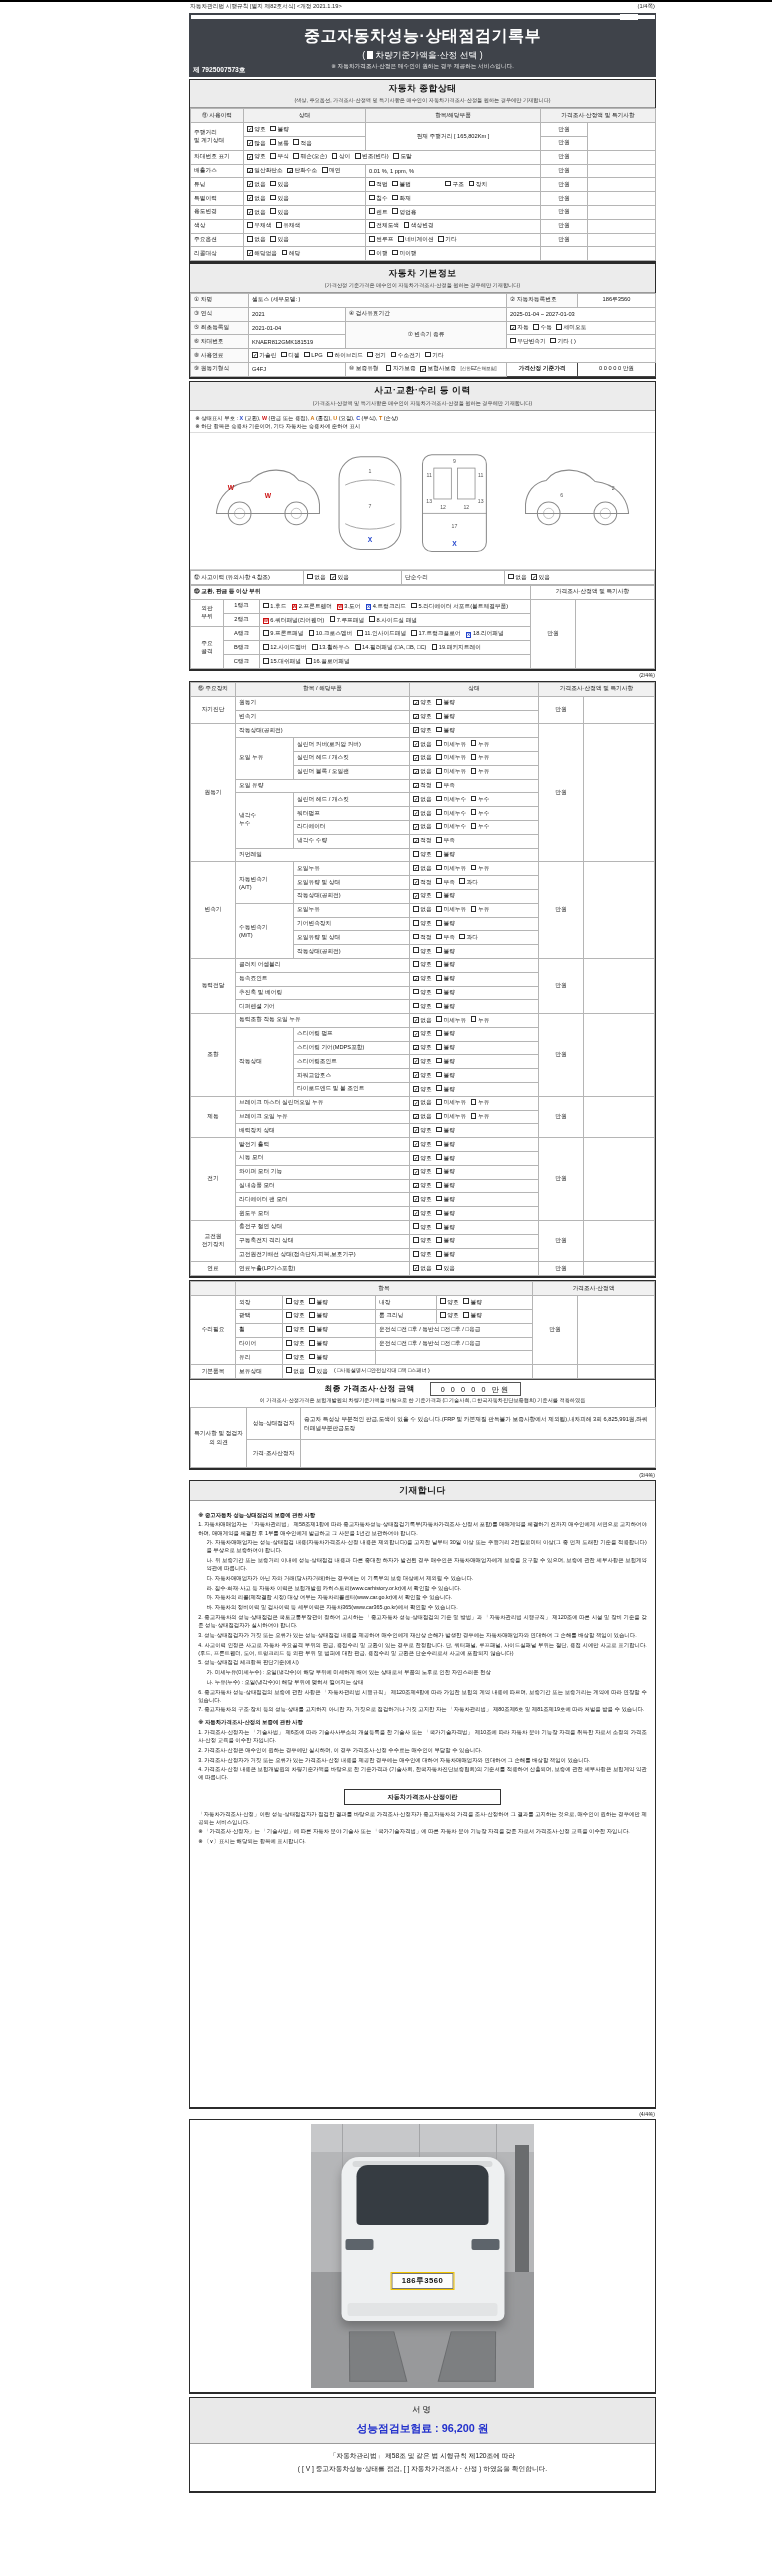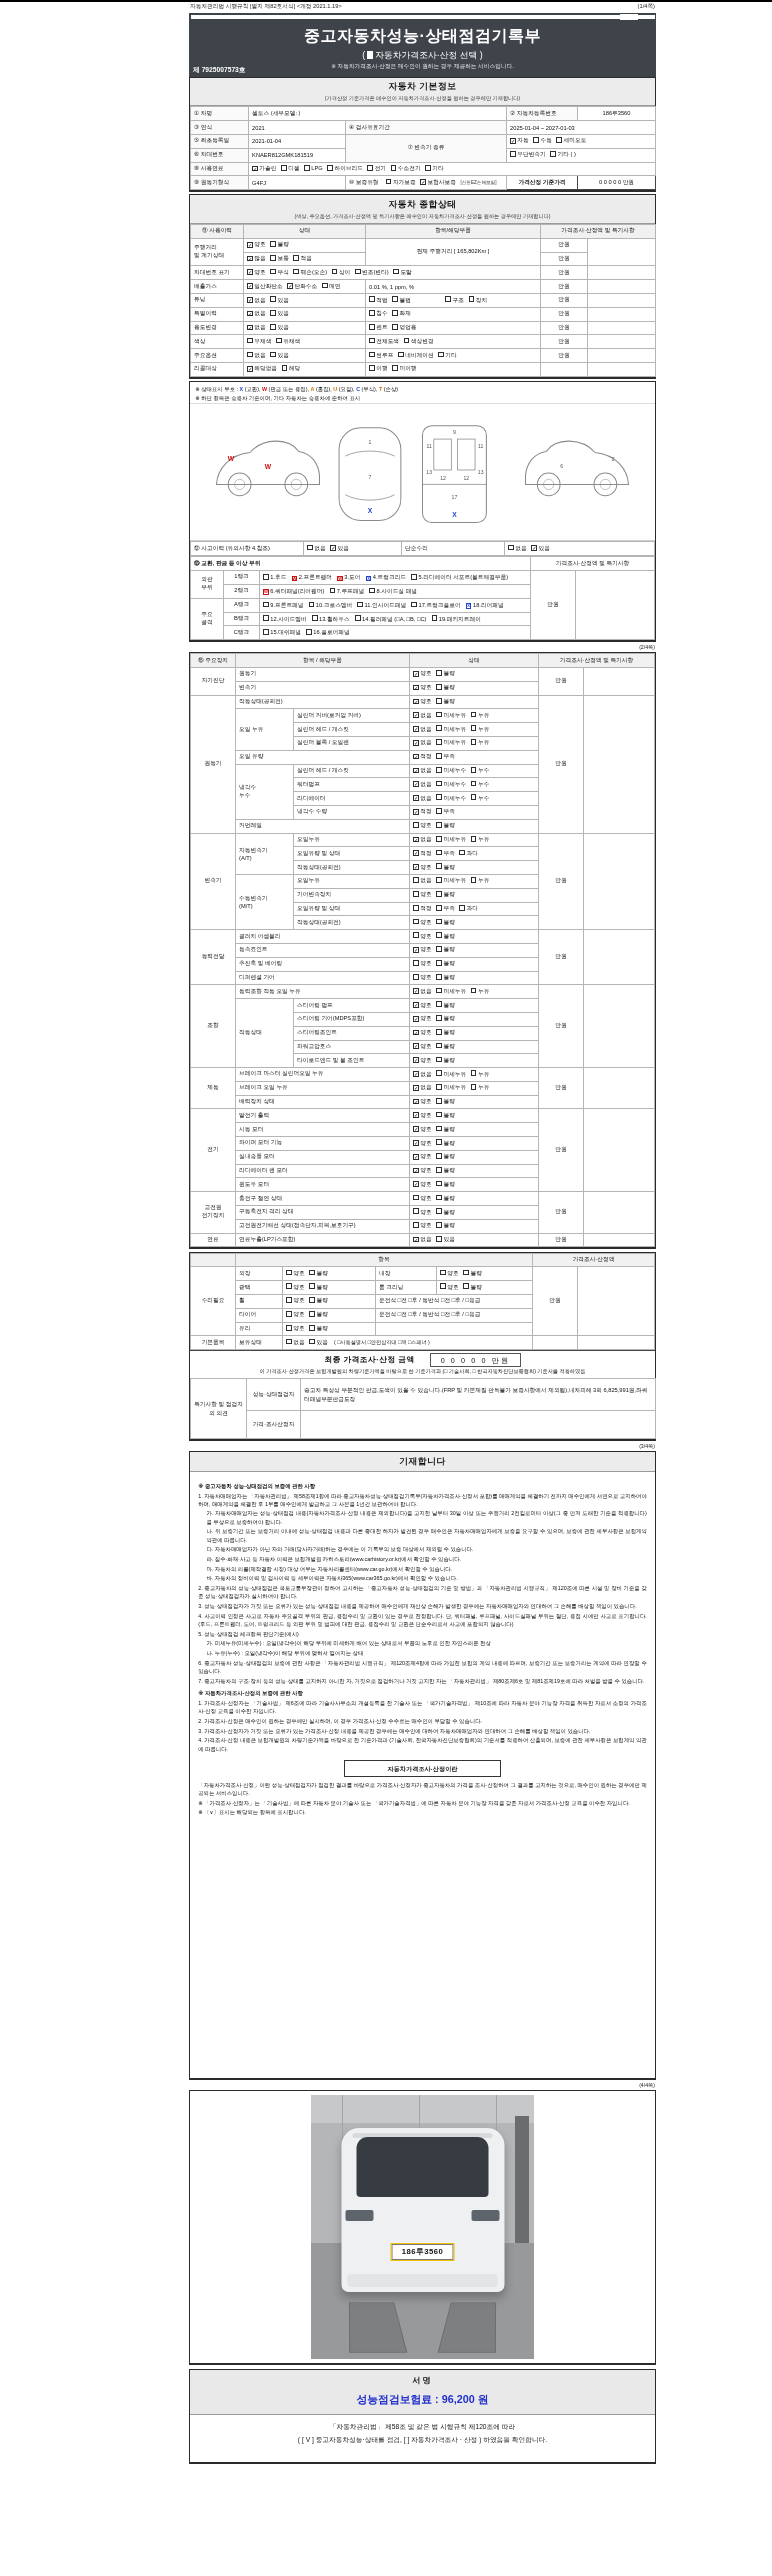--- a/index.html
+++ b/index.html
@@ -64,21 +64,21 @@
   .car .win{position:absolute;top:8.2px;left:15.5px;right:15.5px;height:60px;background:#363c42;border-radius:11.3px 11.3px 4.1px 4.1px;}
   .car .sp{position:absolute;top:4.1px;left:11.3px;right:11.3px;height:5.2px;background:#d8dadb;border-radius:4.1px;}
   .car .tl{position:absolute;top:82px;width:28px;height:10.3px;background:#5d646b;border-radius:2.1px;}
   .car .tl.l{left:4.1px;} .car .tl.r{right:4.1px;}
   .car .plate{position:absolute;top:116px;left:50%;transform:translateX(-50%);width:60px;height:13.4px;
        background:#fdfdfd;border:0.5px solid #777;outline:1.5px solid #f2c400;text-align:center;
        font-size:7.7px;font-weight:700;line-height:13.4px;letter-spacing:0.5px;color:#111;}
   .car .bmp{position:absolute;bottom:5.2px;left:6.2px;right:6.2px;height:13.4px;background:#e2e4e5;border-radius:3.1px;}
   
   .sign-gray{background:#e9e9e9;border-bottom:0.5px solid #9a9a9a;padding:5.2px 13.4px 7.2px 13.4px;}
-  .sign-title{text-align:center;font-size:8.2px;font-weight:700;letter-spacing:2.1px;}
+  .sign-title{text-align:center;font-size:8.2px;font-weight:400;letter-spacing:2.1px;}
   .sign-fee{text-align:right;font-size:10.8px;font-weight:700;margin-top:7.2px;}
   .sign-body{padding:6.2px 0 15.5px 0;text-align:center;font-size:6.7px;line-height:1.9;}
   svg text{font-family:"Liberation Sans","DejaVu Sans",sans-serif;}
 </style>
 </head>
 <body>
 
 <div class="topline"></div>
 
 <div class="doc">
@@ -86,24 +86,115 @@
   <div class="lawline">
     <span>자동차관리법 시행규칙 [별지 제82호서식] &lt;개정 2021.1.19&gt;</span>
     <span>(1/4쪽)</span>
   </div>
 
   <div class="hdr" style="background: rgb(63, 67, 74);">
     <div class="hdr-strip"></div>
     <div class="hdr-chunk"></div>
     <div class="hdr-title">중고자동차성능·상태점검기록부</div>
     <div class="hdr-sub">
-      <span>(</span><span class="sq"></span><span>자동차가격조사·산정 선택 )</span>
+      <span>(</span><span class="sq"></span><span>차량기준가액을·산정 선택 )</span>
     </div>
     <div class="hdr-note">※ 자동차가격조사·산정은 매수인이 원하는 경우 제공하는 서비스입니다.</div>
     <div class="hdr-docno">제 7925007573호</div>
+  </div>
+
+  <div class="sec" style="margin-top:2.1px">
+    <div class="sectitle">
+      <div class="t">자동차 종합상태</div>
+      <div class="n">(색상, 주요옵션, 가격조사·산정액 및 특기사항은 매수인이 자동차가격조사·산정을 원하는 경우에만 기재합니다)</div>
+    </div>
+    <table class="f">
+      <colgroup>
+          <col style="width:53px">
+          <col style="width:122px">
+          <col style="width:175px">
+          <col style="width:47px">
+          <col style="width:68px">
+        </colgroup>
+      <tbody>
+          <tr>
+        <td class="c hd">⑪ 사용이력</td>
+        <td class="c hd">상태</td>
+        <td class="c hd">항목/해당부품</td>
+        <td class="c hd" colspan="2">가격조사·산정액 및 특기사항</td>
+      </tr>
+      <tr>
+        <td rowspan="2" class="pre" style="white-space: pre-line;">주행거리
+및 계기상태</td>
+        <td><span class="cb ck"></span><span class="cbl">양호</span><span class="cb"></span><span class="cbl">불량</span></td>
+        <td rowspan="2" class="c">현재 주행거리 [ 165,802Km ]</td>
+        <td class="c">만원</td>
+        <td rowspan="2"></td>
+      </tr>
+      <tr>
+        <td><span class="cb ck"></span><span class="cbl">많음</span><span class="cb"></span><span class="cbl">보통</span><span class="cb"></span><span class="cbl">적음</span></td>
+        <td class="c">만원</td>
+      </tr>
+      <tr>
+        <td>차대번호 표기</td>
+        <td colspan="2"><span class="cb ck"></span><span class="cbl">양호</span><span class="cb"></span><span class="cbl">부식</span><span class="cb"></span><span class="cbl">훼손(오손)</span><span class="cb"></span><span class="cbl">상이</span><span class="cb"></span><span class="cbl">변조(변타)</span><span class="cb"></span><span class="cbl">도말</span></td>
+        <td class="c">만원</td>
+            <td></td>
+      </tr>
+      <tr>
+        <td>배출가스</td>
+        <td><span class="cb ck"></span><span class="cbl">일산화탄소</span><span class="cb ck"></span><span class="cbl">탄화수소</span><span class="cb"></span><span class="cbl">매연</span></td>
+        <td>0.01 %,          1 ppm,            %</td>
+        <td class="c">만원</td>
+            <td></td>
+      </tr>
+      <tr>
+        <td>튜닝</td>
+        <td><span class="cb ck"></span><span class="cbl">없음</span><span class="cb"></span><span class="cbl">있음</span></td>
+        <td><span><span class="cb"></span><span class="cbl">적법</span><span class="cb"></span><span class="cbl">불법</span></span><span style="display:inline-block;width:30px"></span><span><span class="cb"></span><span class="cbl">구조</span><span class="cb"></span><span class="cbl">장치</span></span></td>
+        <td class="c">만원</td>
+            <td></td>
+      </tr>
+      <tr>
+        <td>특별이력</td>
+        <td><span class="cb ck"></span><span class="cbl">없음</span><span class="cb"></span><span class="cbl">있음</span></td>
+        <td><span class="cb"></span><span class="cbl">침수</span><span class="cb"></span><span class="cbl">화재</span></td>
+        <td class="c">만원</td>
+            <td></td>
+      </tr>
+      <tr>
+        <td>용도변경</td>
+        <td><span class="cb ck"></span><span class="cbl">없음</span><span class="cb"></span><span class="cbl">있음</span></td>
+        <td><span class="cb"></span><span class="cbl">렌트</span><span class="cb"></span><span class="cbl">영업용</span></td>
+        <td class="c">만원</td>
+            <td></td>
+      </tr>
+      <tr>
+        <td>색상</td>
+        <td><span class="cb"></span><span class="cbl">무채색</span><span class="cb"></span><span class="cbl">유채색</span></td>
+        <td><span class="cb"></span><span class="cbl">전체도색</span><span class="cb"></span><span class="cbl">색상변경</span></td>
+        <td class="c">만원</td>
+            <td></td>
+      </tr>
+      <tr>
+        <td>주요옵션</td>
+        <td><span class="cb"></span><span class="cbl">없음</span><span class="cb"></span><span class="cbl">있음</span></td>
+        <td><span class="cb"></span><span class="cbl">썬루프</span><span class="cb"></span><span class="cbl">네비게이션</span><span class="cb"></span><span class="cbl">기타</span></td>
+        <td class="c">만원</td>
+            <td></td>
+      </tr>
+      <tr>
+        <td>리콜대상</td>
+        <td><span class="cb ck"></span><span class="cbl">해당없음</span><span class="cb"></span><span class="cbl">해당</span></td>
+        <td><span class="cb"></span><span class="cbl">이행</span><span class="cb"></span><span class="cbl">미이행</span></td>
+        <td></td>
+            <td></td>
+      </tr>
+    </tbody>
+      </table>
   </div>
 
   <div class="sec">
     <div class="sectitle">
       <div class="t">자동차 기본정보</div>
       <div class="n">(가격산정 기준가격은 매수인이 자동차가격조사·산정을 원하는 경우에만 기재합니다)</div>
     </div>
     <table class="f">
       <colgroup>
           <col style="width:58px">
@@ -146,110 +237,23 @@
         <td><span style="margin-right:7.2px">⑩ 보증유형</span><span><span class="cb"></span><span class="cbl">자가보증</span><span class="cb ck"></span><span class="cbl">보험사보증</span></span><span style="font-size:4.6px;color:#333">[신한EZ손해보험]</span></td>
         <td class="c" style="border:1px solid #444;font-weight:700">가격산정 기준가격</td>
         <td class="c" style="border:1px solid #444">0 0 0 0 0 만원</td>
       </tr>
     </tbody>
       </table>
   </div>
 
   <div class="sec" style="margin-top:2.1px">
     <div class="sectitle">
-      <div class="t">자동차 종합상태</div>
-      <div class="n">(색상, 주요옵션, 가격조사·산정액 및 특기사항은 매수인이 자동차가격조사·산정을 원하는 경우에만 기재합니다)</div>
-    </div>
-    <table class="f">
-      <colgroup>
-          <col style="width:53px">
-          <col style="width:122px">
-          <col style="width:175px">
-          <col style="width:47px">
-          <col style="width:68px">
-        </colgroup>
-      <tbody>
-          <tr>
-        <td class="c hd">⑪ 사용이력</td>
-        <td class="c hd">상태</td>
-        <td class="c hd">항목/해당부품</td>
-        <td class="c hd" colspan="2">가격조사·산정액 및 특기사항</td>
-      </tr>
-      <tr>
-        <td rowspan="2" class="pre" style="white-space: pre-line;">주행거리
-및 계기상태</td>
-        <td><span class="cb ck"></span><span class="cbl">양호</span><span class="cb"></span><span class="cbl">불량</span></td>
-        <td rowspan="2" class="c">현재 주행거리 [ 165,802Km ]</td>
-        <td class="c">만원</td>
-        <td rowspan="2"></td>
-      </tr>
-      <tr>
-        <td><span class="cb ck"></span><span class="cbl">많음</span><span class="cb"></span><span class="cbl">보통</span><span class="cb"></span><span class="cbl">적음</span></td>
-        <td class="c">만원</td>
-      </tr>
-      <tr>
-        <td>차대번호 표기</td>
-        <td colspan="2"><span class="cb ck"></span><span class="cbl">양호</span><span class="cb"></span><span class="cbl">부식</span><span class="cb"></span><span class="cbl">훼손(오손)</span><span class="cb"></span><span class="cbl">상이</span><span class="cb"></span><span class="cbl">변조(변타)</span><span class="cb"></span><span class="cbl">도말</span></td>
-        <td class="c">만원</td>
-            <td></td>
-      </tr>
-      <tr>
-        <td>배출가스</td>
-        <td><span class="cb ck"></span><span class="cbl">일산화탄소</span><span class="cb ck"></span><span class="cbl">탄화수소</span><span class="cb"></span><span class="cbl">매연</span></td>
-        <td>0.01 %,          1 ppm,            %</td>
-        <td class="c">만원</td>
-            <td></td>
-      </tr>
-      <tr>
-        <td>튜닝</td>
-        <td><span class="cb ck"></span><span class="cbl">없음</span><span class="cb"></span><span class="cbl">있음</span></td>
-        <td><span><span class="cb"></span><span class="cbl">적법</span><span class="cb"></span><span class="cbl">불법</span></span><span style="display:inline-block;width:30px"></span><span><span class="cb"></span><span class="cbl">구조</span><span class="cb"></span><span class="cbl">장치</span></span></td>
-        <td class="c">만원</td>
-            <td></td>
-      </tr>
-      <tr>
-        <td>특별이력</td>
-        <td><span class="cb ck"></span><span class="cbl">없음</span><span class="cb"></span><span class="cbl">있음</span></td>
-        <td><span class="cb"></span><span class="cbl">침수</span><span class="cb"></span><span class="cbl">화재</span></td>
-        <td class="c">만원</td>
-            <td></td>
-      </tr>
-      <tr>
-        <td>용도변경</td>
-        <td><span class="cb ck"></span><span class="cbl">없음</span><span class="cb"></span><span class="cbl">있음</span></td>
-        <td><span class="cb"></span><span class="cbl">렌트</span><span class="cb"></span><span class="cbl">영업용</span></td>
-        <td class="c">만원</td>
-            <td></td>
-      </tr>
-      <tr>
-        <td>색상</td>
-        <td><span class="cb"></span><span class="cbl">무채색</span><span class="cb"></span><span class="cbl">유채색</span></td>
-        <td><span class="cb"></span><span class="cbl">전체도색</span><span class="cb"></span><span class="cbl">색상변경</span></td>
-        <td class="c">만원</td>
-            <td></td>
-      </tr>
-      <tr>
-        <td>주요옵션</td>
-        <td><span class="cb"></span><span class="cbl">없음</span><span class="cb"></span><span class="cbl">있음</span></td>
-        <td><span class="cb"></span><span class="cbl">썬루프</span><span class="cb"></span><span class="cbl">네비게이션</span><span class="cb"></span><span class="cbl">기타</span></td>
-        <td class="c">만원</td>
-            <td></td>
-      </tr>
-      <tr>
-        <td>리콜대상</td>
-        <td><span class="cb ck"></span><span class="cbl">해당없음</span><span class="cb"></span><span class="cbl">해당</span></td>
-        <td><span class="cb"></span><span class="cbl">이행</span><span class="cb"></span><span class="cbl">미이행</span></td>
-        <td></td>
-            <td></td>
-      </tr>
-    </tbody>
-      </table>
-  </div>
-
-  <div class="sec" style="margin-top:2.1px">
+      <div class="t">사고·교환·수리 등 이력</div>
+      <div class="n">(가격조사·산정액 및 특기사항은 매수인이 자동차가격조사·산정을 원하는 경우에만 기재합니다)</div>
+    </div>
     <div class="legend">
       <div id="legend1"><span>※ 상태표시 부호 : </span><span class="bx">X</span><span> (교환), </span><span class="rw">W</span><span> (판금 또는 용접), </span><span class="or">A</span><span> (흠집), </span><span class="or">U</span><span> (요철), </span><span class="bx">C</span><span> (부식), </span><span class="or">T</span><span> (손상)</span></div>
       <div>※ 하단 항목은 승용차 기준이며, 기타 자동차는 승용차에 준하여 표시</div>
     </div>
     <div class="diagwrap">
       <svg id="diag" width="443" height="127" viewBox="0 0 860 246">
           <path d="M30,150 C32,120 55,92 95,88 C120,60 170,58 190,86 C215,90 228,110 230,132 L230,150 Z" fill="none" stroke="#8b8b8b" stroke-width="2"></path>
           <circle cx="75" cy="150" r="22" fill="none" stroke="#8b8b8b" stroke-width="2"></circle>
           <circle cx="75" cy="150" r="10" fill="none" stroke="#8b8b8b" stroke-width="1"></circle>
           <circle cx="185" cy="150" r="22" fill="none" stroke="#8b8b8b" stroke-width="2"></circle>

